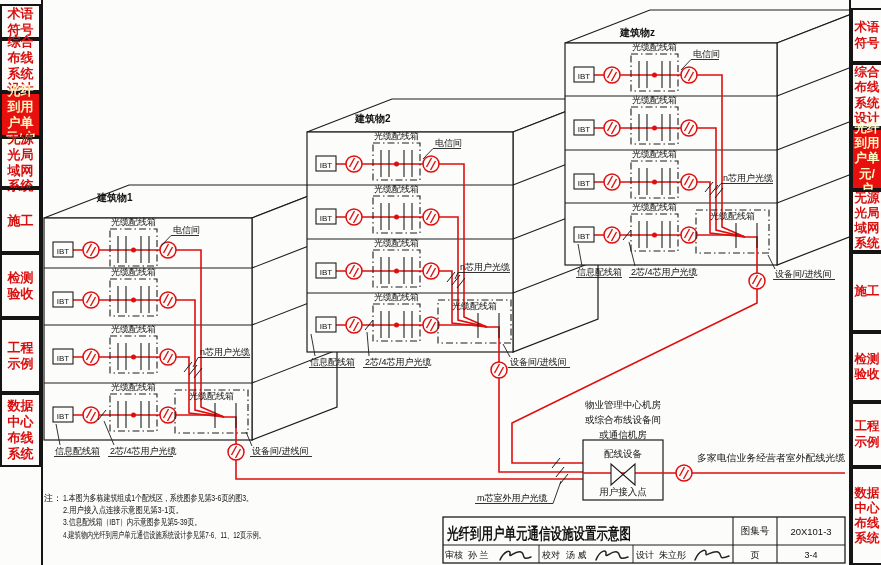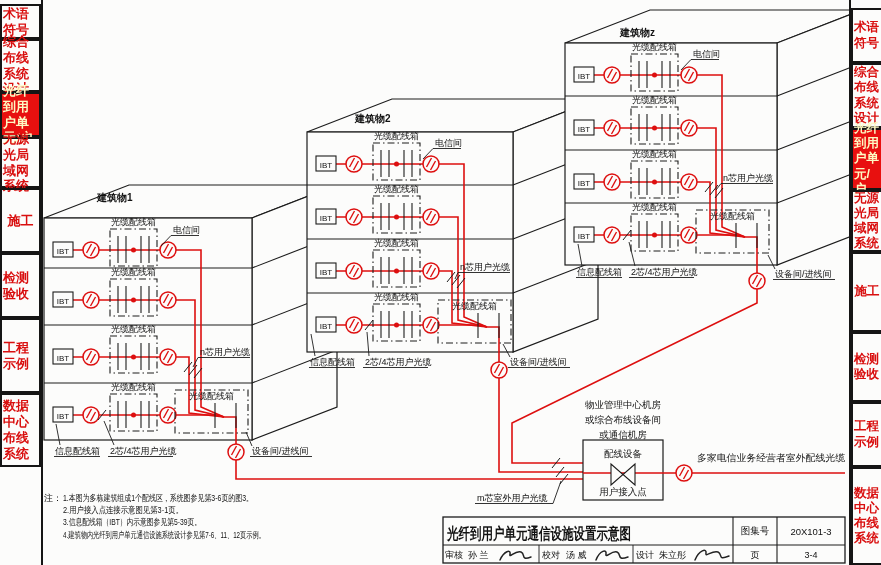--- a/index.html
+++ b/index.html
@@ -3,21 +3,21 @@
 <meta charset="utf-8">
 <style>
   html,body{margin:0;padding:0;background:#e8e8e8;}
   #page{position:relative;width:881px;height:565px;background:#fcfcfb;overflow:hidden;
         font-family:"Liberation Sans",sans-serif;}
   #drawing{position:absolute;left:0;top:0;}
   .side{position:absolute;top:0;height:565px;background:#fcfcfb;z-index:5;}
   .side.left{left:0;width:41px;border-right:2px solid #151515;}
   .side.right{left:849px;width:32px;border-left:2px solid #151515;}
   .tab{position:absolute;left:0;right:0;border:2px solid #151515;box-sizing:border-box;
-       display:flex;align-items:center;justify-content:center;
+       display:flex;align-items:center;justify-content:center;text-align:center;
        font-weight:700;font-size:13px;line-height:1.22;color:#d90f0f;
        word-break:break-all;padding:1px;cursor:pointer;}
   .side.right .tab{font-size:12.5px;}
   .tab.active{background:#e8100f;color:#fef9c3;}
   
   .k{stroke:#1c1c1c;stroke-width:1.1;fill:none;}
   .ko{fill:#fcfcfb;stroke:#1c1c1c;stroke-width:1.2;}
   .dbox{fill:none;stroke:#1c1c1c;stroke-width:1.1;stroke-dasharray:7 3 1.5 3;}
   .ibt{fill:#fcfcfb;stroke:#1c1c1c;stroke-width:1.1;}
   .rc{fill:none;stroke:#dd0f0f;stroke-width:1.6;}

